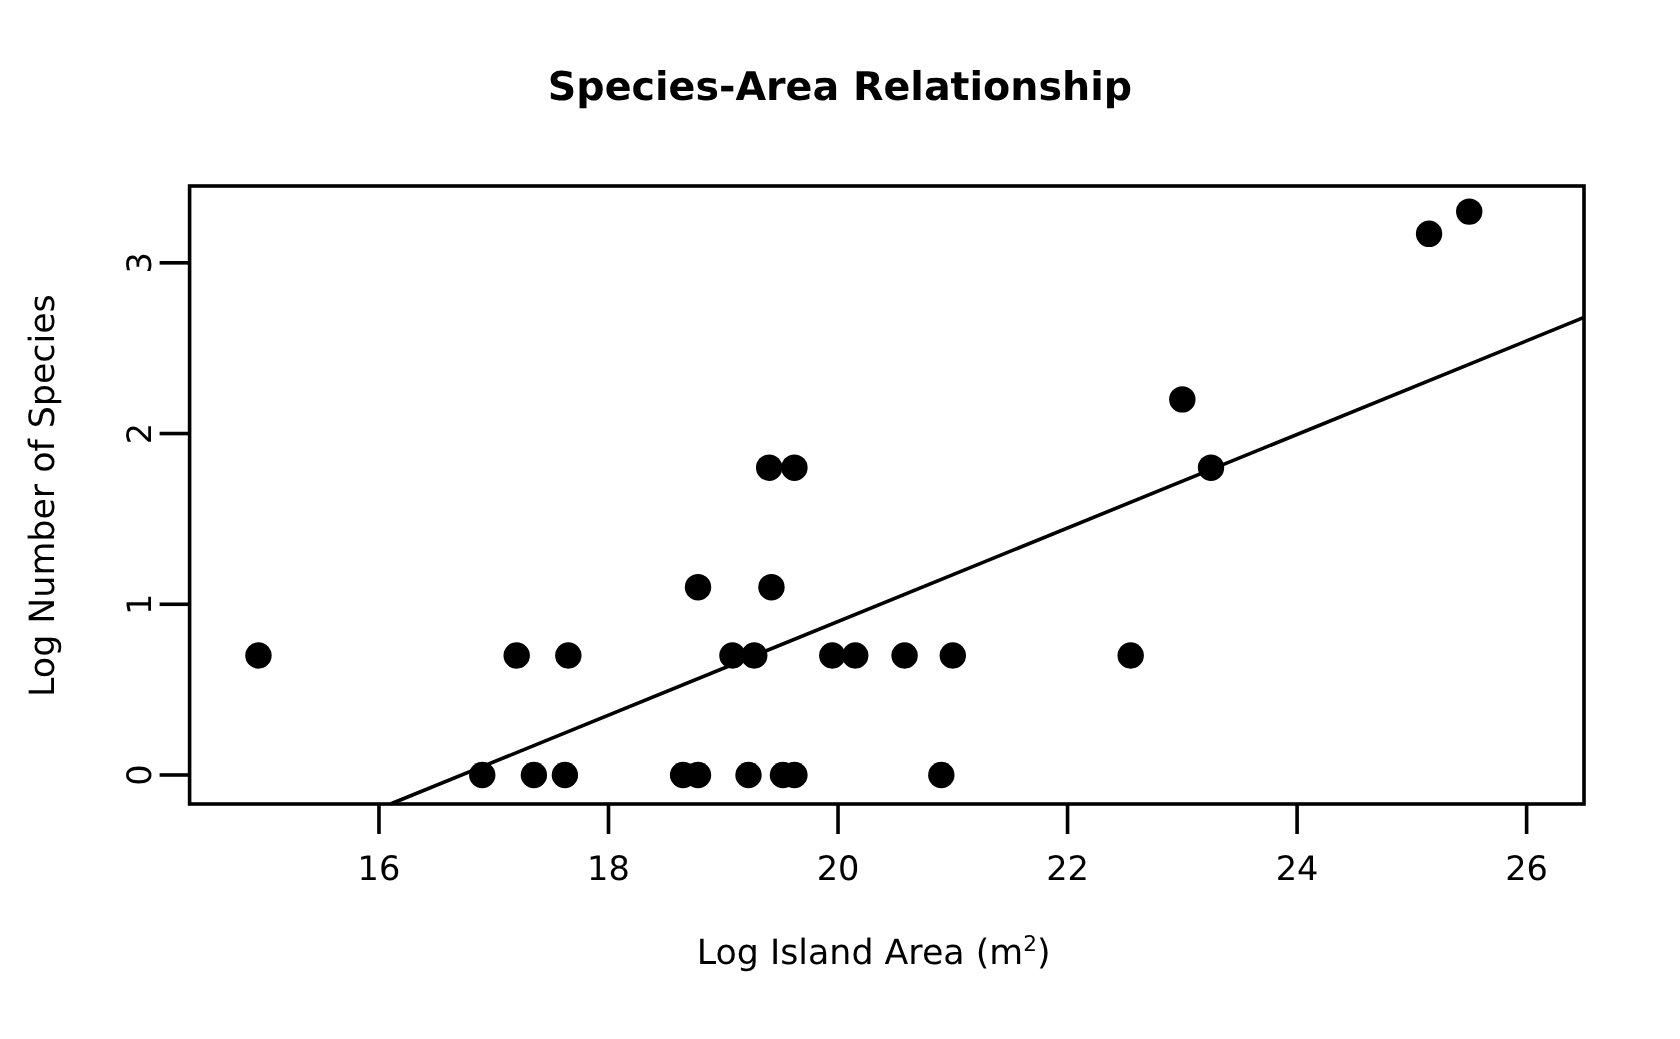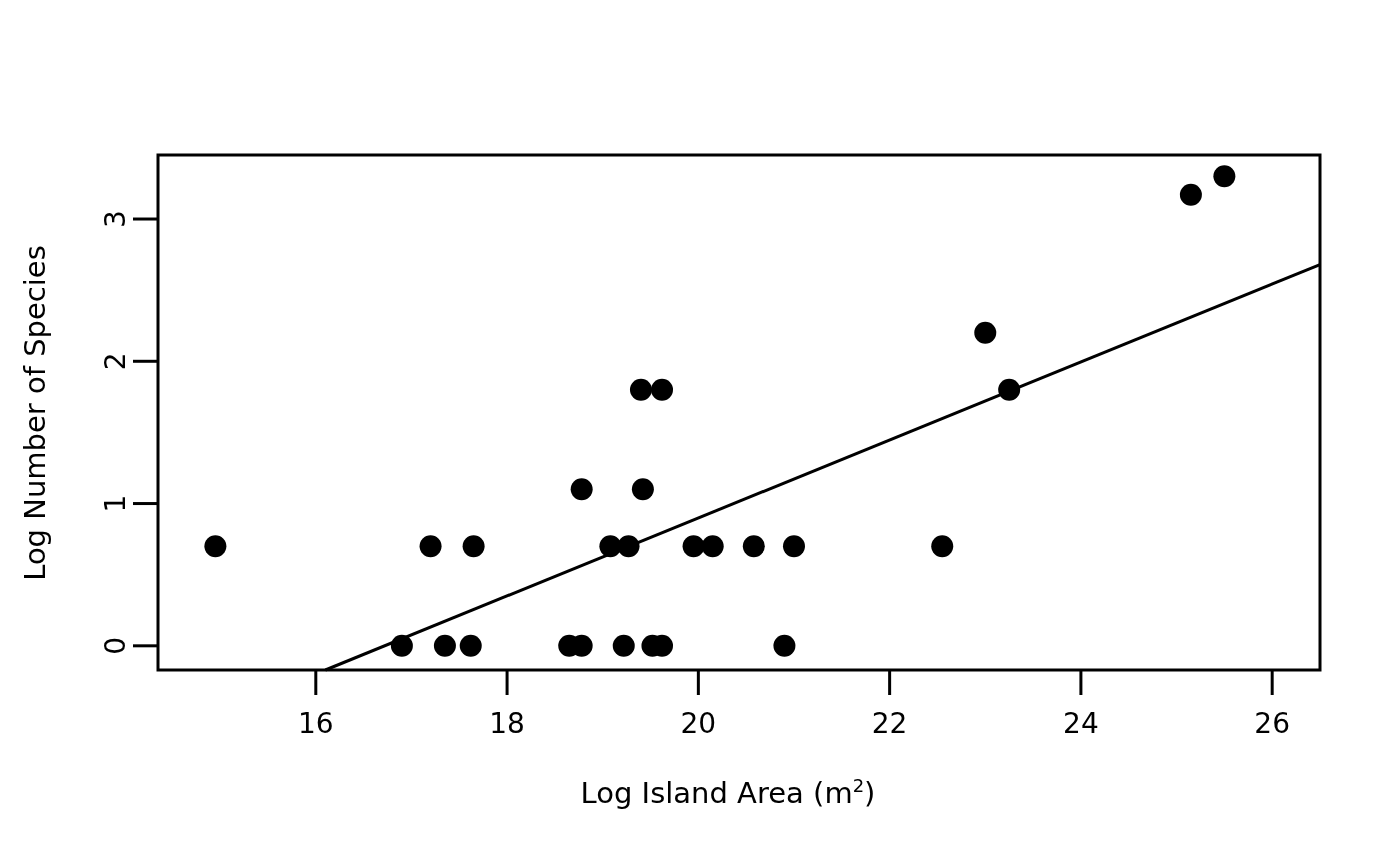--- a/index.html
+++ b/index.html
@@ -78,20 +78,21 @@
     font-family: "DejaVu Sans", sans-serif;
     font-size: 28px;
     fill: #000000;
   }
 </style>
 </head>
 <body>
 
 <div id="plot-root">
 
+  <div class="chart-title">Species-Area Relationship</div>
 
   <svg class="plot-svg" id="plot-svg" viewBox="0 0 1400 866" xmlns="http://www.w3.org/2000/svg">
     <g id="axis-box">
         <rect x="158" y="155" width="1162" height="515" fill="none" stroke="#000000" stroke-width="3"></rect>
       </g>
     <g id="x-ticks">
         <line x1="315.8024691358025" y1="670" x2="315.8024691358025" y2="695" stroke="#000000" stroke-width="3"></line>
         <text x="315.8024691358025" y="733" text-anchor="middle" class="tick-label-x">16</text>
         <line x1="507.07818930041157" y1="670" x2="507.07818930041157" y2="695" stroke="#000000" stroke-width="3"></line>
         <text x="507.07818930041157" y="733" text-anchor="middle" class="tick-label-x">18</text>

